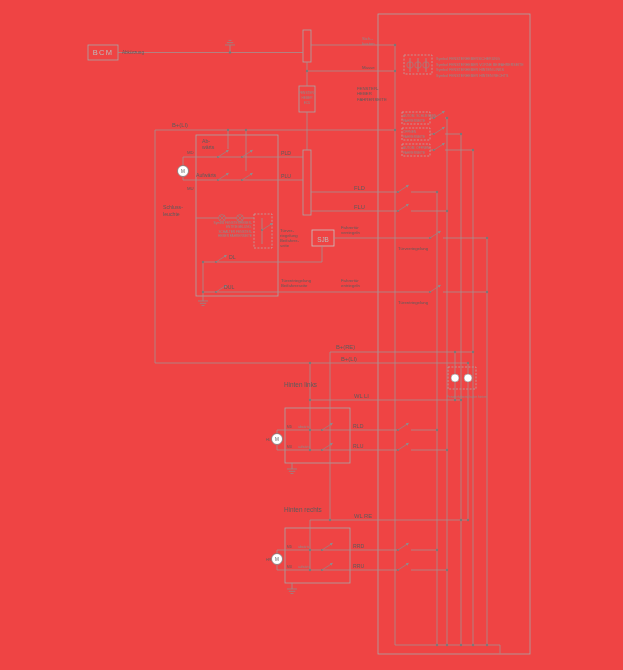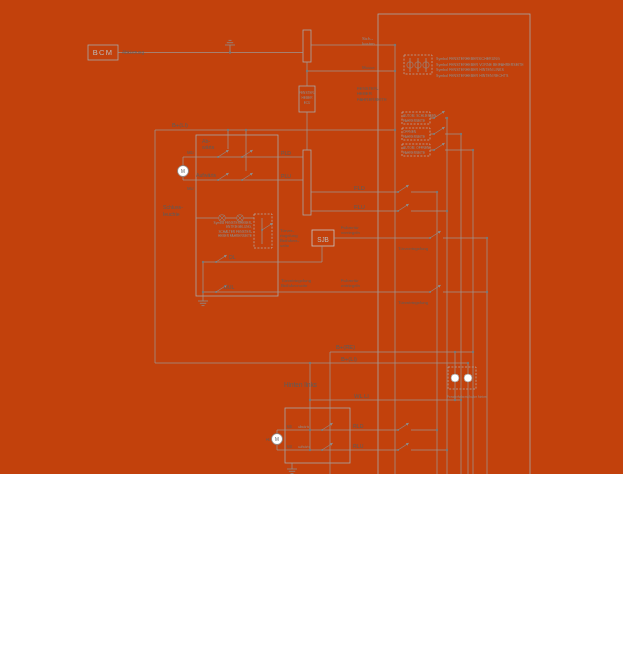--- a/index.html
+++ b/index.html
@@ -1,16 +1,16 @@
 <!DOCTYPE html>
 <html><head>
 <meta charset="utf-8">
 <style>
   html,body{margin:0;padding:0;background:#fff;}
-  .stage{position:relative;width:623px;height:474px;background:#c2410c;overflow:hidden;
+  .stage{position:relative;width:623px;height:670px;background:#ef4444;overflow:hidden;
          font-family:"Liberation Sans", sans-serif;}
   svg text{fill:#5c5c5c;font-family:"Liberation Sans", sans-serif;}
   .t32{font-size:3.2px}.t35{font-size:3.6px}.t4{font-size:4.3px}.t45{font-size:4.6px}
   .t5{font-size:5.2px}.t55{font-size:5.8px}.t6{font-size:6.4px}
   .t7{font-size:7.5px;letter-spacing:1.2px}
   .muted{fill:#8d8d8d}.faint{fill:#bdbdbd}
   .mid{text-anchor:middle}.end{text-anchor:end}
   .w{stroke:#9b9b9b;stroke-width:.7;fill:none}
   .bx{stroke:#a9a9a9;stroke-width:.8;fill:none}
   .bxf{stroke:#c6c6c6;stroke-width:.8;fill:none}

